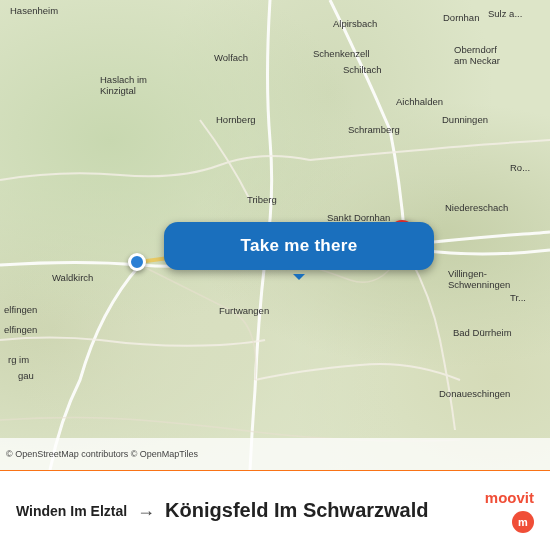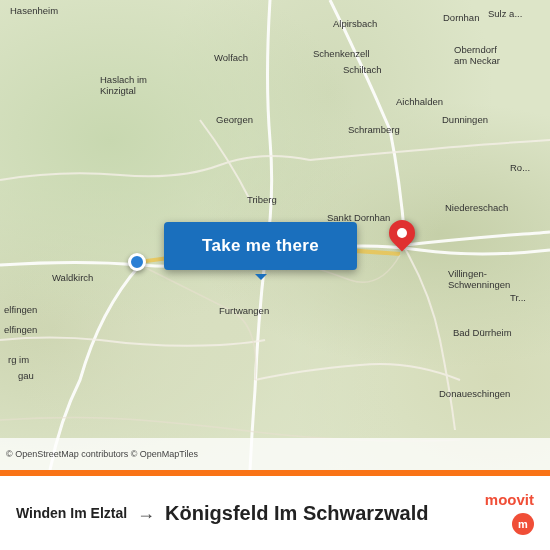--- a/index.html
+++ b/index.html
@@ -40,24 +40,24 @@
       inset: 0;
       width: 100%;
       height: 100%;
     }
 
     
     #tooltip {
       position: absolute;
       left: 164px;
       top: 222px;
-      width: 193px;
+      width: 270px;
       height: 48px;
       background: #1a6fbd;
-      border-radius: 4px;
+      border-radius: 14px;
       display: flex;
       align-items: center;
       justify-content: center;
       cursor: pointer;
       box-shadow: 0 3px 8px rgba(0,0,0,0.35);
     }
 
     #tooltip::after {
       content: '';
       position: absolute;
@@ -138,21 +138,21 @@
     }
 
     
     #bottom-bar {
       width: 550px;
       height: 80px;
       background: white;
       display: flex;
       align-items: center;
       padding: 0 16px;
-      border-top: 6px solid #f97316;
+      border-top: 1px solid #f97316;
       gap: 10px;
     }
 
     #from-location {
       font-size: 14px;
       font-weight: 600;
       color: #222;
     }
 
     #arrow-icon {
@@ -247,21 +247,21 @@
 
   <div class="map-label" style="left:10px;top:5px">Hasenheim</div>
   <div class="map-label" style="left:214px;top:52px">Wolfach</div>
   <div class="map-label" style="left:333px;top:18px">Alpirsbach</div>
   <div class="map-label" style="left:443px;top:12px">Dornhan</div>
   <div class="map-label" style="left:313px;top:48px">Schenkenzell</div>
   <div class="map-label" style="left:343px;top:64px">Schiltach</div>
   <div class="map-label" style="left:454px;top:44px">Oberndorf<br>am Neckar</div>
   <div class="map-label" style="left:100px;top:74px">Haslach im<br>Kinzigtal</div>
   <div class="map-label" style="left:396px;top:96px">Aichhalden</div>
-  <div class="map-label" style="left:216px;top:114px">Georgen</div>
+  <div class="map-label" style="left:216px;top:114px">Hornberg</div>
   <div class="map-label" style="left:348px;top:124px">Schramberg</div>
   <div class="map-label" style="left:442px;top:114px">Dunningen</div>
   <div class="map-label" style="left:247px;top:194px">Triberg</div>
   <div class="map-label" style="left:327px;top:212px">Sankt Dornhan</div>
   <div class="map-label" style="left:445px;top:202px">Niedereschach</div>
   <div class="map-label" style="left:52px;top:272px">Waldkirch</div>
   <div class="map-label" style="left:448px;top:268px">Villingen-<br>Schwenningen</div>
   <div class="map-label" style="left:219px;top:305px">Furtwangen</div>
   <div class="map-label" style="left:453px;top:327px">Bad Dürrheim</div>
   <div class="map-label" style="left:439px;top:388px">Donaueschingen</div>

